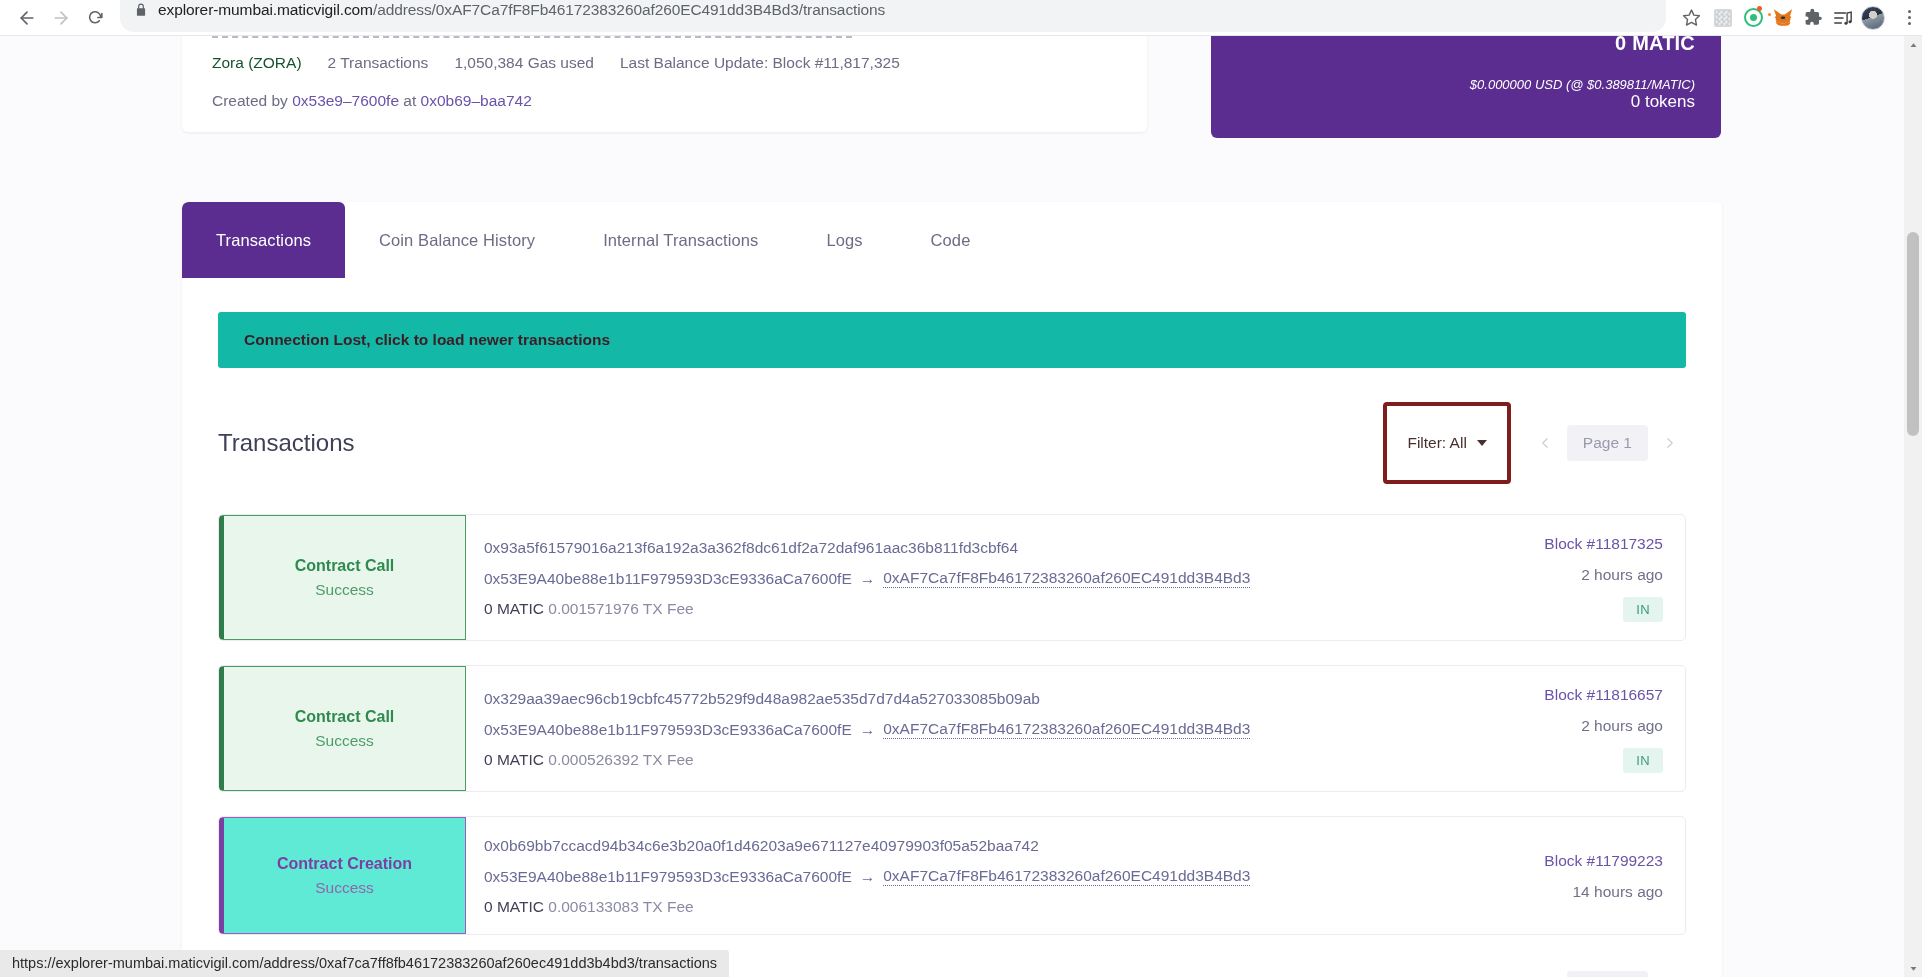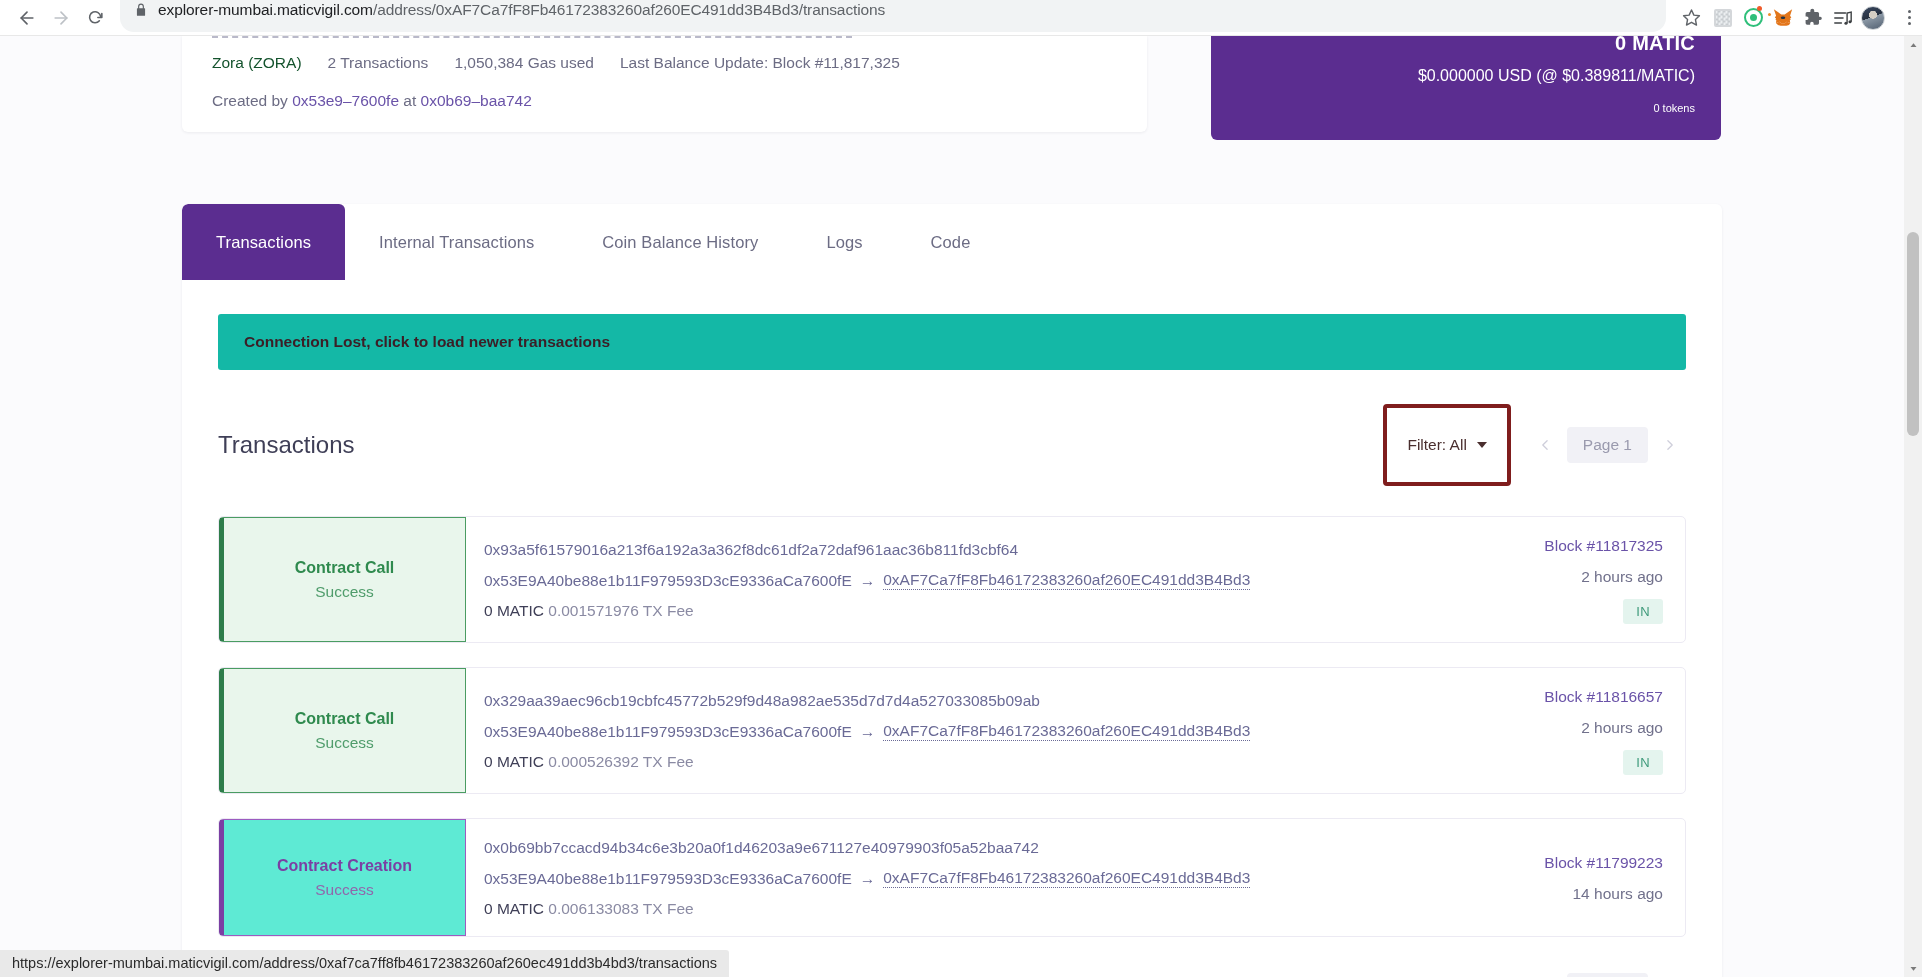--- a/index.html
+++ b/index.html
@@ -144,22 +144,22 @@
     min-height: 90px;
   }
   .balance-matic {
     font-size: 20px;
     font-weight: bold;
     letter-spacing: .2px;
     height: 14px;
     overflow: hidden;
     line-height: 14px;
   }
-  .balance-usd { font-size: 16px; margin-top: 17px; }
-  .balance-tokens { font-size: 11px; margin-top: 17px; }
+  .balance-usd { font-size: 13px; margin-top: 27px; font-style: italic; }
+  .balance-tokens { font-size: 17px; }
 
   
   .panel {
     margin: 64px 182px 0 182px;
     width: 1540px;
     background: #fff;
     border-radius: 6px;
     box-shadow: 0 1px 3px rgba(24,24,60,0.07);
     overflow: hidden;
   }
@@ -437,22 +437,22 @@
         <div class="balance-matic">0 MATIC</div>
         <div class="balance-usd">$0.000000 USD (@ $0.389811/MATIC)</div>
         <div class="balance-tokens">0 tokens</div>
       </div>
     </div>
 
     <div class="panel">
 
       <div class="tabbar">
         <div class="tab active">Transactions</div>
+        <div class="tab">Coin Balance History</div>
         <div class="tab">Internal Transactions</div>
-        <div class="tab">Coin Balance History</div>
         <div class="tab">Logs</div>
         <div class="tab">Code</div>
       </div>
 
       <div class="panel-body">
 
         <div class="alert">Connection Lost, click to load newer transactions</div>
 
         <div class="section-head">
           <div class="section-title">Transactions</div>

